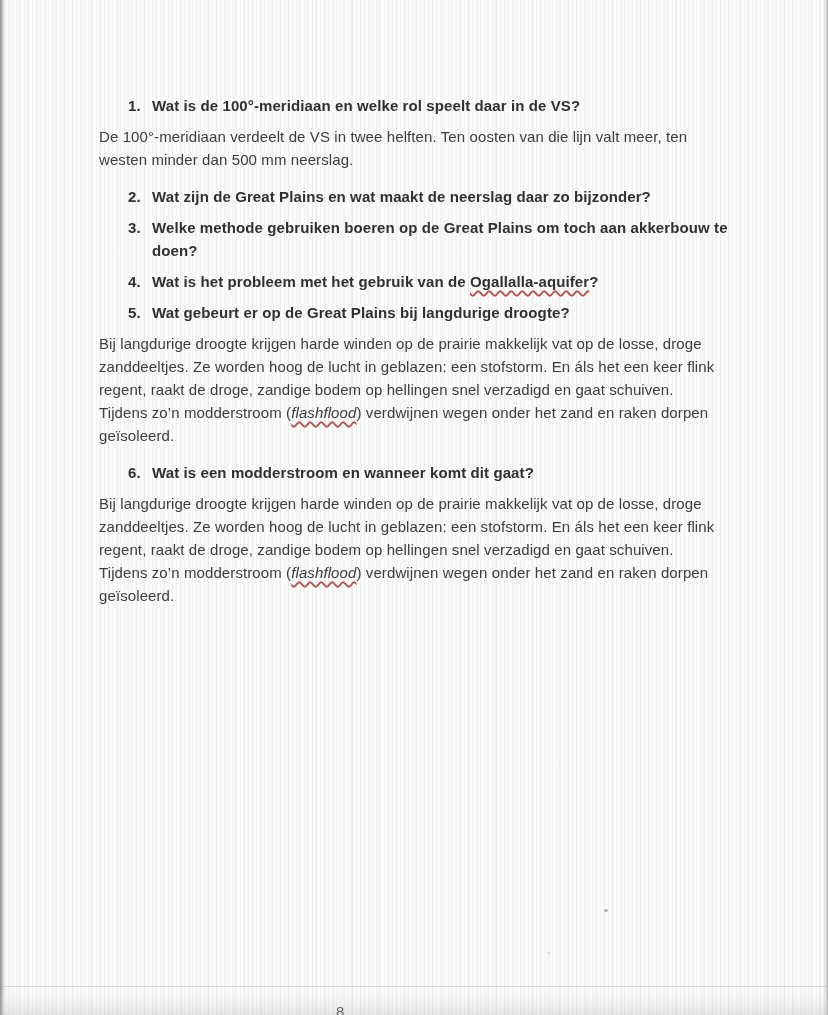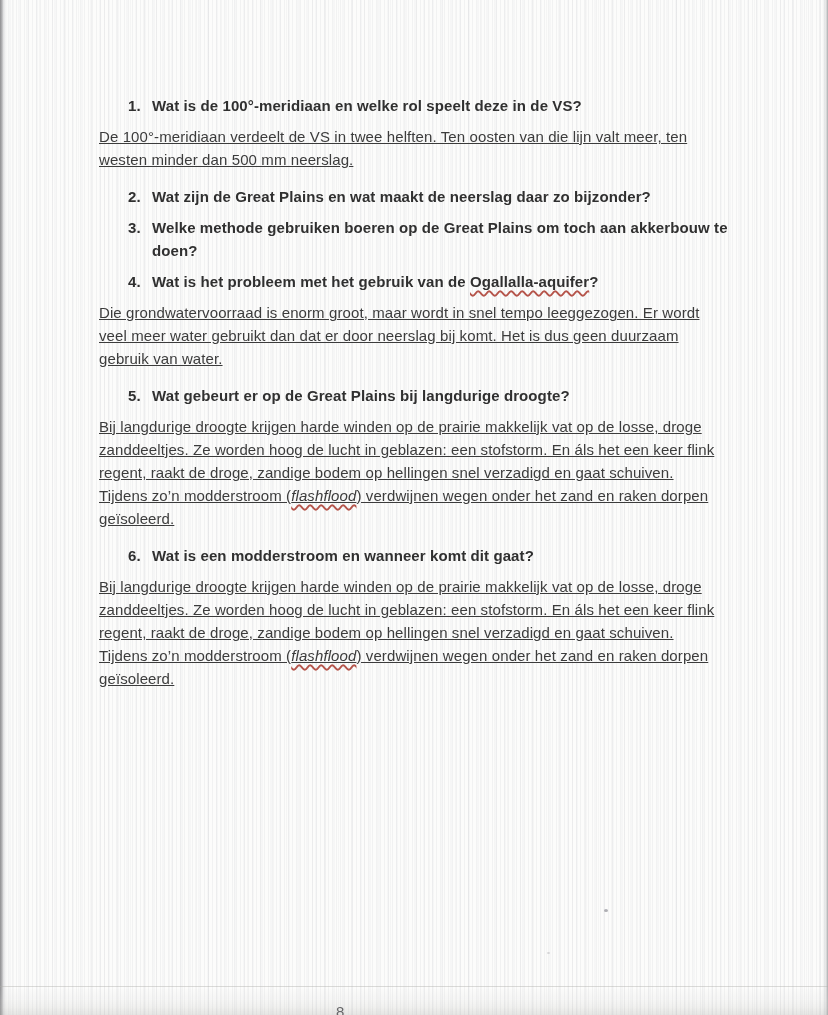--- a/index.html
+++ b/index.html
@@ -43,21 +43,21 @@
     letter-spacing: 0.1px;
   }
   .qa-question {
     display: flex;
     font-weight: 700;
     color: var(--heading-text, #303030);
     margin: 0 0 8px 29px;
   }
   .qa-num { flex: 0 0 24px; width: 24px; }
   .qa-qtext { flex: 1; }
-  .qa-answer { margin: 0 16px 14px 0; text-decoration: underline; }
+  .qa-answer { margin: 0 16px 14px 0; }
   .run-italic { font-style: italic; }
   .run-bold { font-weight: 700; }
   .run-spell {
     text-decoration-line: underline;
     text-decoration-style: wavy;
     text-decoration-color: var(--spell-underline, #b5544a);
     text-decoration-thickness: 1.5px;
     text-underline-offset: 3px;
     text-decoration-skip-ink: none;
   }
@@ -70,42 +70,41 @@
 </style>
 </head>
 <body>
 
 <div class="page">
   <div class="doc-content">
     <div id="qa-list">
         <div class="qa-item">
           <div class="qa-question">
             <span class="qa-num">1.</span>
-            <span class="qa-qtext"><span>Wat is de 100°-meridiaan en welke rol speelt deze in de VS?</span></span>
+            <span class="qa-qtext"><span>Wat is de 100°-meridiaan en welke rol speelt daar in de VS?</span></span>
           </div>
           <p class="qa-answer"><span>De 100°-meridiaan verdeelt de VS in twee helften. Ten oosten van die lijn valt meer, ten westen minder dan 500 mm neerslag.</span></p>
         </div>
         <div class="qa-item">
           <div class="qa-question">
             <span class="qa-num">2.</span>
             <span class="qa-qtext"><span>Wat zijn de Great Plains en wat maakt de neerslag daar zo bijzonder?</span></span>
           </div>
         </div>
         <div class="qa-item">
           <div class="qa-question">
             <span class="qa-num">3.</span>
             <span class="qa-qtext"><span>Welke methode gebruiken boeren op de Great Plains om toch aan akkerbouw te doen?</span></span>
           </div>
         </div>
         <div class="qa-item">
           <div class="qa-question">
             <span class="qa-num">4.</span>
             <span class="qa-qtext"><span>Wat is het probleem met het gebruik van de </span><span class="run-spell">Ogallalla-aquifer</span><span>?</span></span>
           </div>
-          <p class="qa-answer"><span>Die grondwatervoorraad is enorm groot, maar wordt in snel tempo leeggezogen. Er wordt veel meer water gebruikt dan dat er door neerslag bij komt. Het is dus geen duurzaam gebruik van water.</span></p>
         </div>
         <div class="qa-item">
           <div class="qa-question">
             <span class="qa-num">5.</span>
             <span class="qa-qtext"><span>Wat gebeurt er op de Great Plains bij langdurige droogte?</span></span>
           </div>
           <p class="qa-answer"><span>Bij langdurige droogte krijgen harde winden op de prairie makkelijk vat op de losse, droge zanddeeltjes. Ze worden hoog de lucht in geblazen: een stofstorm. En áls het een keer flink regent, raakt de droge, zandige bodem op hellingen snel verzadigd en gaat schuiven. Tijdens zo’n modderstroom (</span><span class="run-italic run-spell">flashflood</span><span>) verdwijnen wegen onder het zand en raken dorpen geïsoleerd.</span></p>
         </div>
         <div class="qa-item">
           <div class="qa-question">

